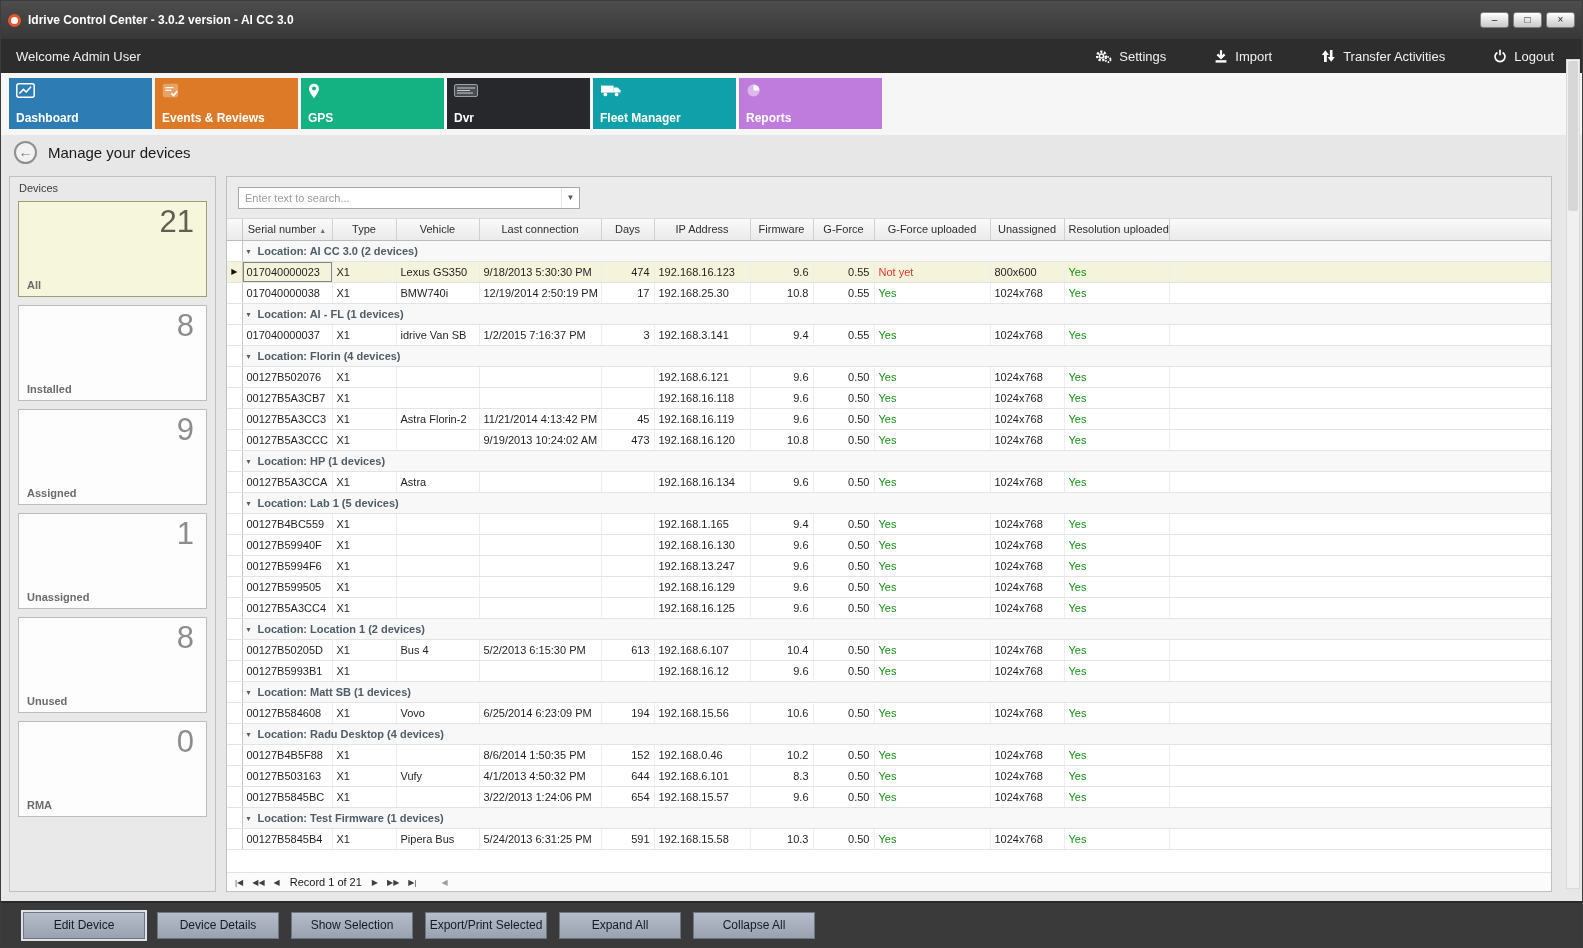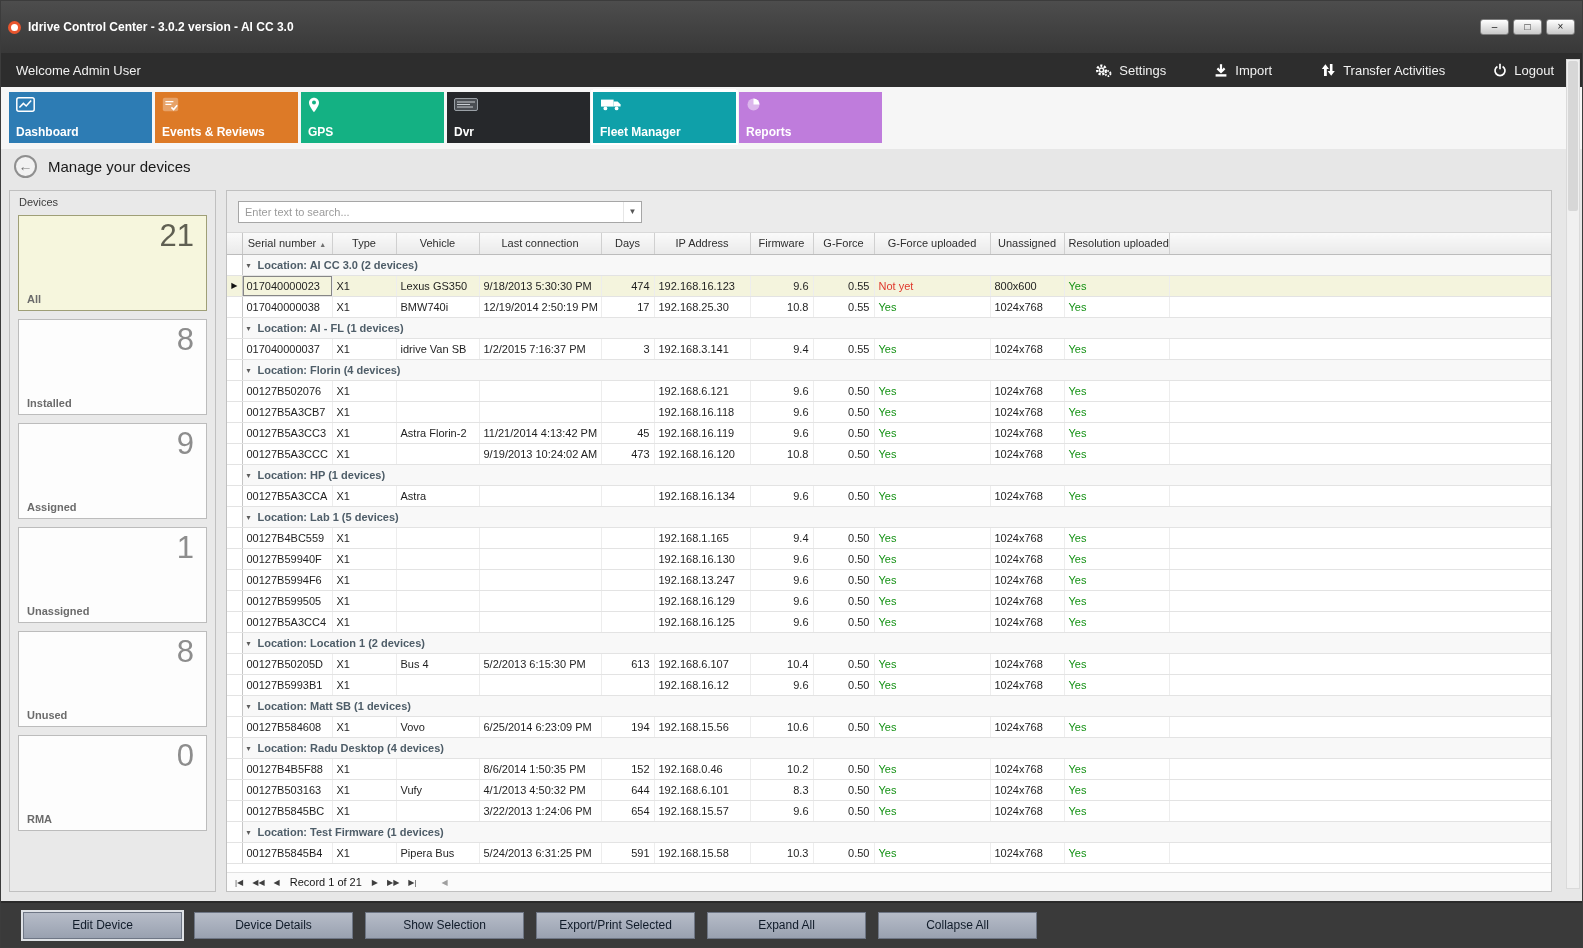--- a/index.html
+++ b/index.html
@@ -2,21 +2,21 @@
 <html style="--sel-row: #f4f4dd; --yes-green: #149114; --not-red: #e0392d;"><head>
 <meta charset="utf-8">
 <style>
   * { margin:0; padding:0; box-sizing:border-box; }
   html,body { width:1583px; height:948px; overflow:hidden; }
   body { font-family:"Liberation Sans","DejaVu Sans",sans-serif; background:#6d6d6d; }
   .window { position:relative; width:1583px; height:948px; display:flex; flex-direction:column;
             background:#e7e7e7; border:1px solid #3c3c3c; overflow:hidden; }
 
   
-  .titlebar { flex:0 0 24px; background:linear-gradient(#4d4d4d,#383838); display:flex; align-items:center; padding:18px 7px; }
+  .titlebar { flex:0 0 24px; background:linear-gradient(#4d4d4d,#383838); display:flex; align-items:center; padding:11px 7px; }
   .app-logo { width:13px; height:13px; border:3px solid #e8552e; border-radius:50%; background:#fff; margin-right:7px; flex:0 0 auto; }
   .titlebar-title { color:#fff; font-size:12px; font-weight:bold; white-space:nowrap; }
   .win-controls { margin-left:auto; display:flex; gap:4px; }
   .win-btn { width:29px; height:16px; border:1px solid #7d7d7d; border-radius:3px;
              background:linear-gradient(#ffffff,#c9c9c9); color:#222; font-size:10px; line-height:14px; text-align:center; cursor:default; }
 
   
   .topbar { flex:0 0 34px; background:#2d2d2d; display:flex; align-items:center; padding:0 28px 0 15px; }
   .welcome { color:#f1f1f1; font-size:13px; }
   .topbar-actions { margin-left:auto; display:flex; align-items:center; gap:48px; }
@@ -43,21 +43,21 @@
   .sidebar { flex:0 0 207px; background:#e9e9e9; border:1px solid #c0c0c0; padding:4px 8px; overflow:hidden; }
   .sidebar-title { font-size:11px; color:#3c3c3c; margin:1px 0 7px 1px; }
   .card { position:relative; height:96px; margin-bottom:8px; background:#fdfdfd; border:1px solid #bcbcbc; cursor:default; }
   .card.selected { background:#f6f6dd; border-color:#9f9f77; }
   .card-count { position:absolute; top:2px; right:12px; font-size:31px; color:#8d8d8d; }
   .card.selected .card-count { color:#5f5f52; }
   .card-label { position:absolute; left:8px; bottom:5px; font-size:11px; font-weight:bold; color:#6b6b6b; }
 
   .main { flex:1 1 auto; background:#fff; border:1px solid #c0c0c0; display:flex; flex-direction:column; overflow:hidden; }
   .search-row { flex:0 0 42px; background:#ebebeb; border-bottom:1px solid #d9d9d9; display:flex; align-items:center; padding:0 11px; }
-  .combo { width:404px; height:22px; background:#fff; border:1px solid #a6a6a6; display:flex; }
+  .combo { width:342px; height:22px; background:#fff; border:1px solid #a6a6a6; display:flex; }
   .combo input { flex:1 1 auto; border:0; outline:0; padding:0 6px; font-size:11px; color:#333; font-family:inherit; background:transparent; }
   .combo input::placeholder { color:#9b9b9b; }
   .combo-arrow { flex:0 0 18px; display:flex; align-items:center; justify-content:center; color:#555; font-size:8px; border-left:1px solid #e6e6e6; cursor:default; }
 
   .grid-wrap { flex:1 1 auto; overflow:hidden; background:#fff; }
   table.grid { border-collapse:collapse; table-layout:fixed; width:1324px; }
   .grid th, .grid td { height:21px; padding:0 4px; font-size:11px; white-space:nowrap; overflow:hidden; }
   .grid thead th { background:linear-gradient(#fafafa,#eaeaea); border-right:1px solid #d0d0d0; border-bottom:1px solid #bcbcbc;
                    font-weight:normal; color:#2e2e2e; text-align:center; cursor:default; }
   .grid thead th.ind-h { border-right:1px solid #c6c6c6; }
@@ -74,21 +74,21 @@
   td.focus-cell { box-shadow:inset 0 0 0 1px #868686; }
 
   .pager { flex:0 0 19px; border-top:1px solid #e2e2e2; background:#fbfbfb; display:flex; align-items:center; padding:0 8px; }
   .pager-group { display:flex; gap:9px; align-items:center; }
   .pager-btn { font-size:8px; color:#3f3f3f; cursor:default; }
   .pager-btn.dim { color:#9f9f9f; margin-left:16px; }
   .pager-label { font-size:11px; color:#161616; margin:0 10px; }
 
   
   .footer { flex:0 0 46px; background:#3a3a3a; border-top:2px solid #2a2a2a; display:flex; align-items:center; gap:12px; padding:0 22px; }
-  .f-btn { width:159px; height:27px; background:linear-gradient(#b6bcc8,#99a1b0); border:1px solid #6e7685; color:#101b29;
+  .f-btn { width:122px; height:27px; background:linear-gradient(#b6bcc8,#99a1b0); border:1px solid #6e7685; color:#101b29;
            font-size:12px; display:flex; align-items:center; justify-content:center; cursor:default; white-space:nowrap; }
   .f-btn.focused { outline:2px solid #dfe2e6; outline-offset:0; }
 
   
   .v-scroll { position:absolute; top:58px; right:2px; bottom:58px; width:14px; background:#f0f0f0; border:1px solid #dadada; z-index:5; }
   .v-thumb { position:absolute; top:1px; left:1px; width:10px; height:150px; background:#d7d7d7; border-radius:2px; }
 </style>
 </head>
 <body>
 

